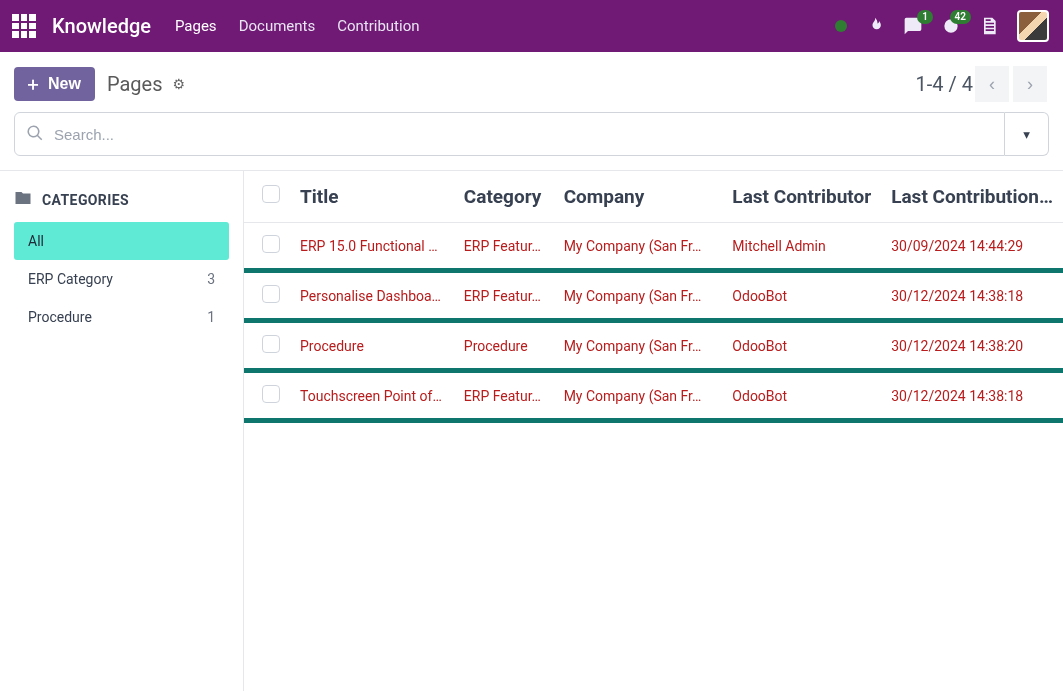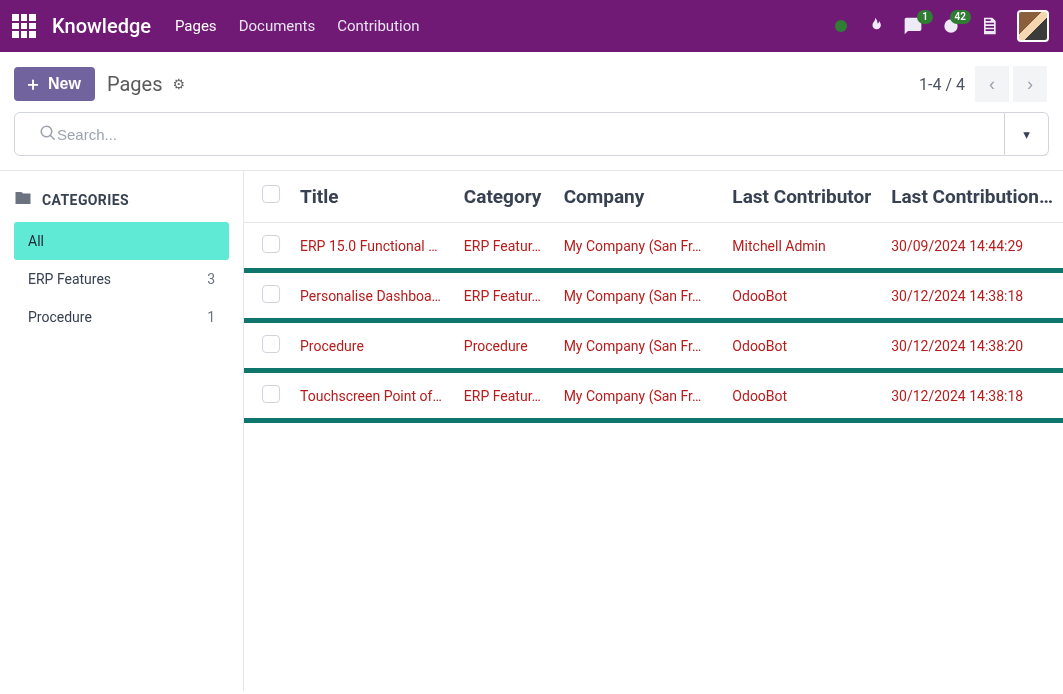--- a/index.html
+++ b/index.html
@@ -104,23 +104,23 @@
     color: #5a5a5a;
   }
   .gear {
     margin-left: 10px;
     color: #666;
     cursor: pointer;
     font-size: 14px;
   }
   .controlrow .spacer { flex: 1; }
   .pager-count {
-    font-size: 16px;
+    font-size: 20px;
     color: #4b5563;
-    margin-right: 10px;
+    margin-right: 2px;
   }
   .pager-btns { display: flex; gap: 4px; }
   .pager-btn {
     width: 34px; height: 36px;
     background: #f3f4f6;
     border: none;
     color: #9ca3af;
     font-size: 18px;
     display: flex; align-items: center; justify-content: center;
     cursor: pointer;
@@ -130,23 +130,23 @@
   .searchrow {
     padding: 0 14px 14px 14px;
     display: flex;
   }
   .searchbox {
     flex: 1;
     display: flex;
     align-items: center;
     border: 1px solid #d1d5db;
     border-radius: 6px 0 0 6px;
-    padding: 0 24px;
+    padding: 0 11px;
     height: 44px;
-    gap: 0;
+    gap: 10px;
   }
   .searchbox svg { width: 18px; height: 18px; fill: #9ca3af; }
   .searchbox input {
     border: none;
     outline: none;
     font-size: 15px;
     width: 100%;
     color: #374151;
   }
   .searchbox input::placeholder { color: #9ca3af; }
@@ -333,21 +333,21 @@
             <path d="M10 4H2v16h20V6H12z"></path>
           </svg>
       </span>
       <span>CATEGORIES</span>
     </div>
     <div class="cat-item active">
       <span>All</span>
       <span class="cat-count"></span>
     </div>
     <div class="cat-item">
-      <span>ERP Features</span>
+      <span>ERP Category</span>
       <span class="cat-count">3</span>
     </div>
     <div class="cat-item">
       <span>Procedure</span>
       <span class="cat-count">1</span>
     </div>
   </div>
 
   <div class="content">
     <table>

